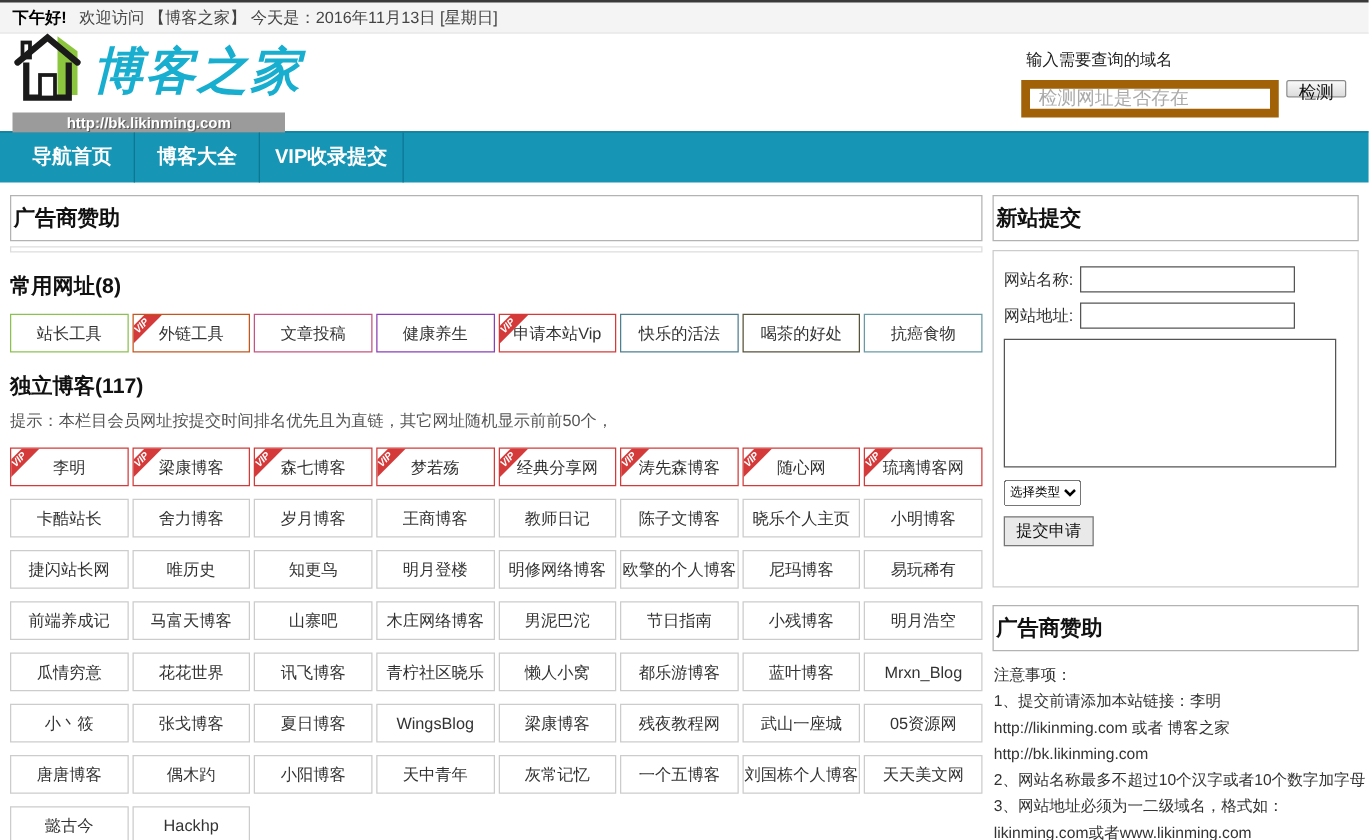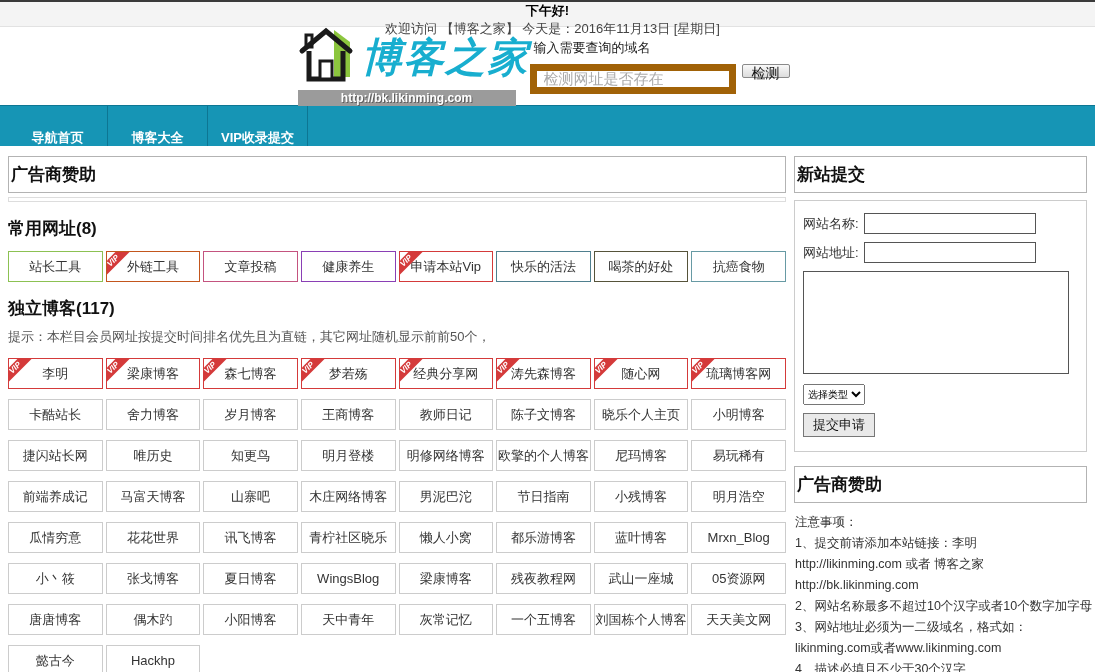--- a/index.html
+++ b/index.html
@@ -2,25 +2,25 @@
 <html><head>
 <meta charset="utf-8">
 <style>
   * { box-sizing: border-box; margin: 0; padding: 0; }
   html,body { width:1095px; height:672px; overflow:hidden; background:#fff;
     font-family:"Liberation Sans","DejaVu Sans",sans-serif; }
 
   
   .topbar { height:27px; background:#f4f4f4; border-top:2px solid #3a3a3a;
     border-bottom:1px solid #e2e2e2; display:flex; align-items:center;
-    padding-left:10px; font-size:13px; color:#444;flex-direction:column; }
+    padding-left:10px; font-size:13px; color:#444; }
   .topbar .greet { font-weight:bold; color:#000; margin-right:10px; }
 
   
-  .header { height:78px; display:flex; align-items:center; justify-content:center;
+  .header { height:78px; display:flex; align-items:center; justify-content:space-between;
     padding:0 10px; background:#fff; }
   .logo { display:flex; flex-direction:column; }
   .logo-top { display:flex; align-items:center; }
   .logo-title { font-size:40px; font-weight:bold; font-style:italic; color:#18aecf;
     letter-spacing:2px; line-height:1; margin-left:2px; }
   .logo-urlbar { margin-top:3px; width:218px; background:#9b9b9b; color:#fff;
     font-weight:bold; font-size:12px; text-align:center; padding:1px 0;
     text-shadow:1px 1px 0 #5e5e5e; }
   .search { margin-right:8px; }
   .search-label { font-size:13px; color:#222; margin:0 0 7px 4px; }
@@ -28,22 +28,22 @@
   .search-input { width:206px; height:30px; border:7px solid #a16207; font-size:15px;
     padding:0 7px; color:#333; }
   .search-input::placeholder { color:#aaa; }
   .search-btn { height:14px; padding:0 9px; font-size:14px; color:#111;
     background:linear-gradient(#f9f9f9,#dcdcdc); border:1px solid #8a8a8a;
     border-radius:2px; cursor:pointer; }
 
   
   .nav { height:41px; background:#1695b5; border-top:1px solid #0d7693;
     display:flex; padding-left:8px; }
-  .nav-item { min-width:100px; padding:12px 12px; text-align:center; line-height:40px;
-    color:#fff; font-weight:bold; font-size:13px; border-right:1px solid #0d7693;
+  .nav-item { min-width:100px; padding:0 12px; text-align:center; line-height:40px;
+    color:#fff; font-weight:bold; font-size:16px; border-right:1px solid #0d7693;
     cursor:pointer; }
 
   
   .content { display:flex; gap:8px; padding:10px 8px 0; align-items:flex-start; }
   .left-col { width:778px; flex:none; }
   .right-col { flex:1; min-width:0; }
 
   .section-box { border:1px solid #b3b3b3; font-size:17px; font-weight:bold;
     color:#111; padding:6px 2px; background:#fff; }
   .ad-strip { border:1px solid #ddd; height:5px; margin-top:4px; }
@@ -53,21 +53,21 @@
   .grid8 { display:grid; grid-template-columns:repeat(8,1fr); gap:10px 3px; }
   .link-btn { position:relative; overflow:hidden; height:31px; border:1px solid #ccc;
     background:#fff; display:flex; align-items:center; justify-content:center;
     font-size:13px; color:#333; cursor:pointer; white-space:nowrap; }
   .link-btn.vip { border-color:#d43a3a; }
   .ribbon { position:absolute; top:4px; left:-12px; background:#d43a3a; color:#fff;
     font-size:8px; font-weight:bold; font-style:italic; transform:rotate(-45deg);
     padding:0 12px; line-height:10px; }
 
   
-  .form-box { border:1px solid #ccc; padding:12px 8px 14px; margin-top:7px; }
+  .form-box { border:1px solid #ccc; padding:12px 8px 32px; margin-top:7px; }
   .form-row { display:flex; align-items:center; gap:5px; margin-bottom:8px;
     font-size:13px; color:#333; }
   .form-input { width:172px; height:21px; border:1px solid #555; padding:0 4px; }
   .form-textarea { display:block; width:266px; height:103px; border:1px solid #555;
     resize:none; margin:2px 0 10px; }
   .form-select { display:block; margin-bottom:8px; font-size:10px; height:21px; }
   .submit-btn { font-size:13px; padding:2px 9px; color:#111; background:#e9e9e9;
     border:1px solid #777; cursor:pointer; }
   .sidebar-ad { margin-top:14px; }
   .notes { font-size:12.5px; color:#333; line-height:21px; margin-top:9px;

